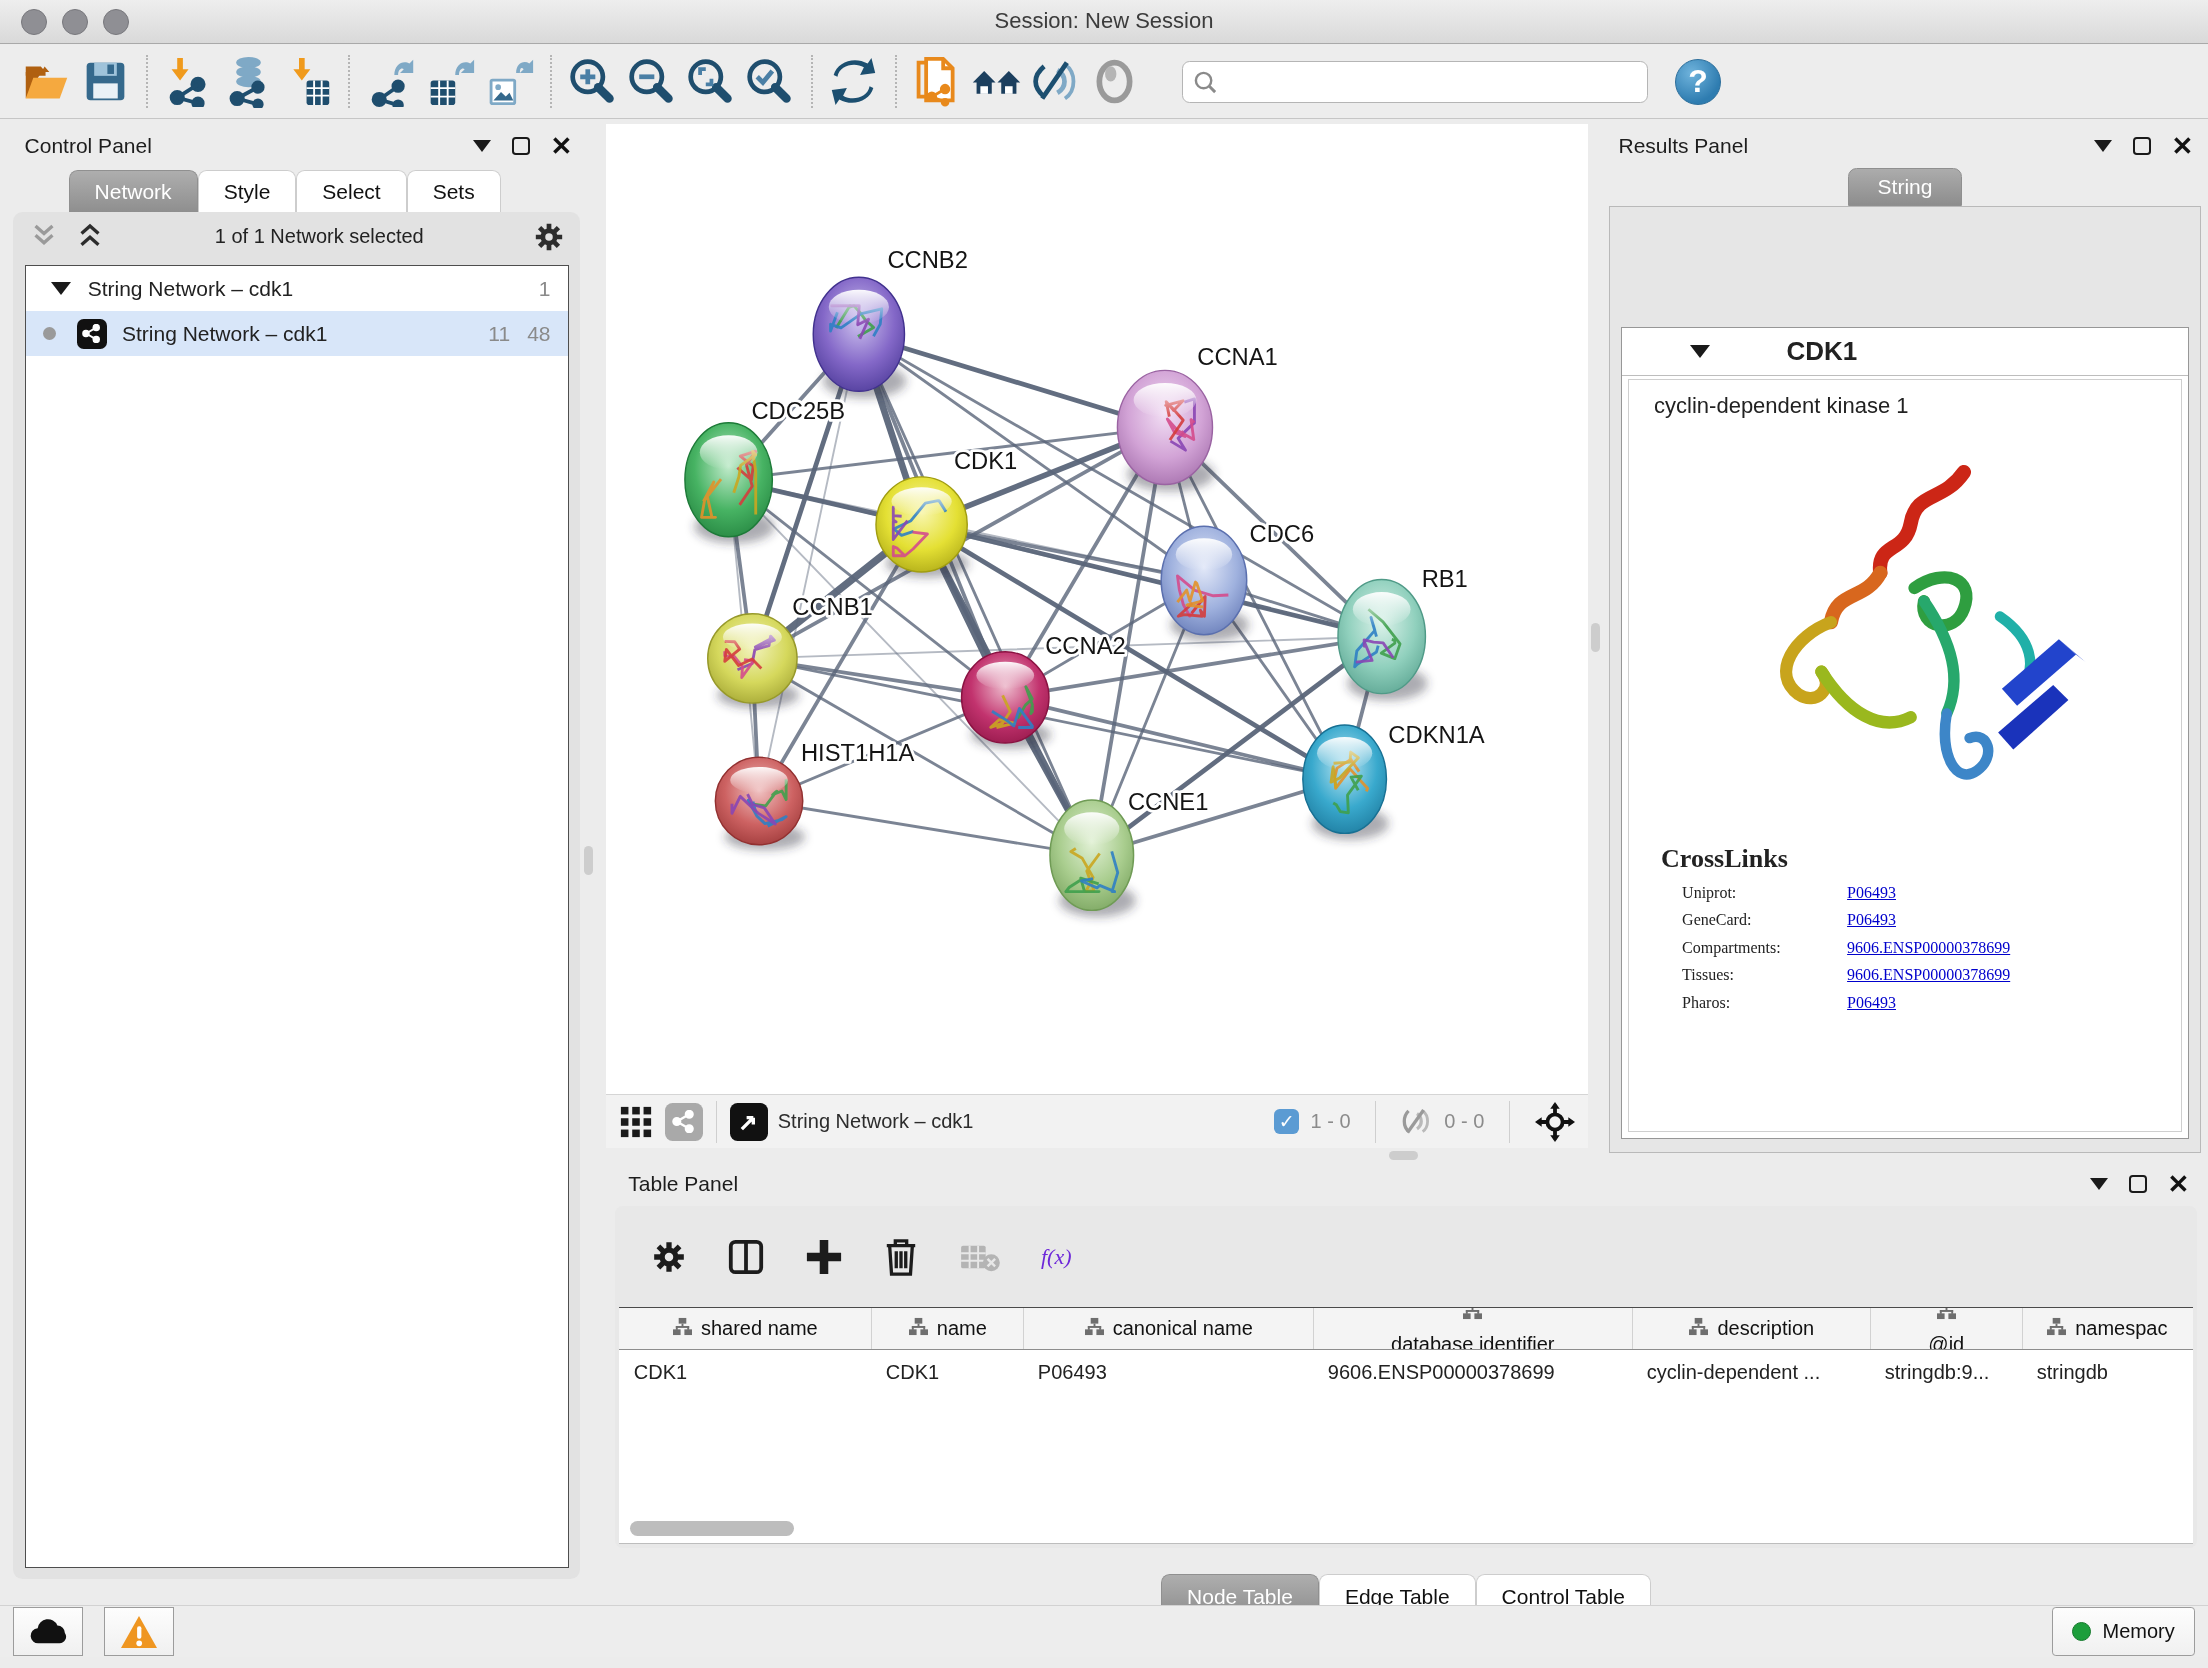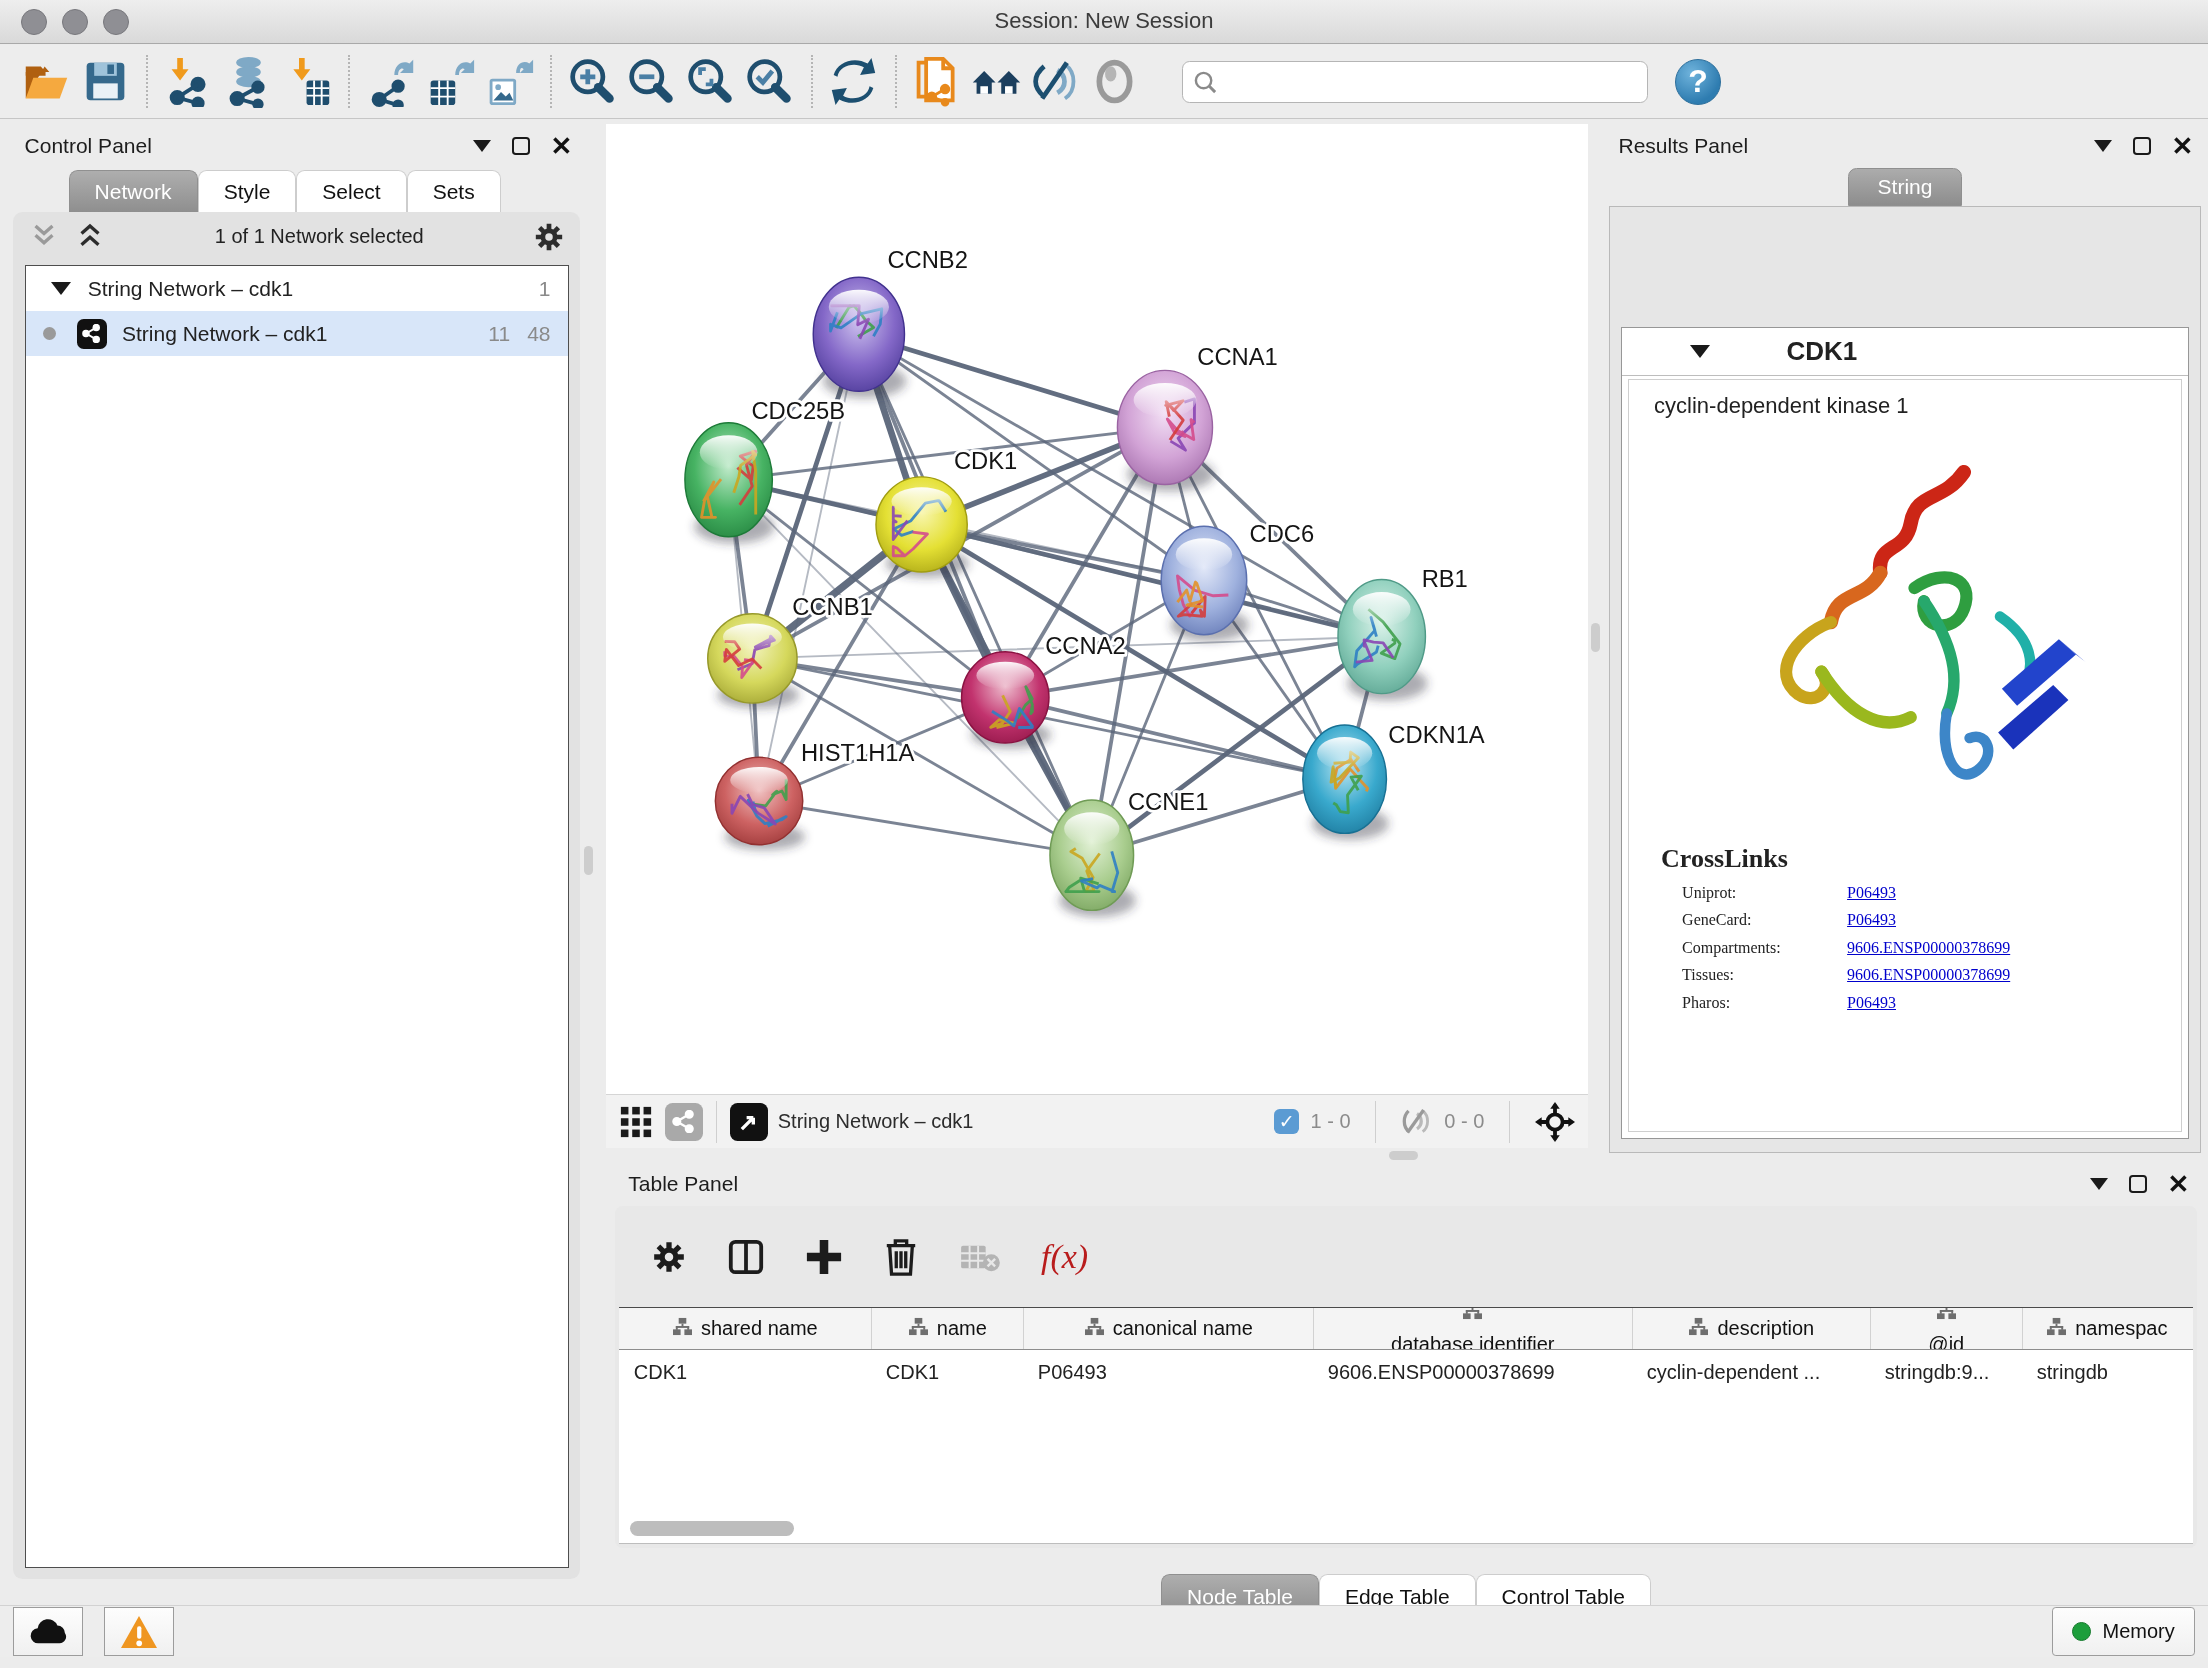--- a/index.html
+++ b/index.html
@@ -746,21 +746,21 @@
       <svg width="42" height="34" viewBox="0 0 44 36" style="opacity:.45">
           <g fill="#777">
             <rect x="2" y="6" width="26" height="24" rx="2"></rect>
           </g>
           <g stroke="#e8e8e8" stroke-width="2">
             <path d="M2 14 h26 M2 22 h26 M11 6 v24 M20 6 v24"></path>
           </g>
           <circle cx="34" cy="24" r="9" fill="#777"></circle>
           <path d="M30 20 l8 8 M38 20 l-8 8" stroke="#e8e8e8" stroke-width="2.5"></path>
         </svg>
-      <span style="font-family:'Liberation Serif',serif; font-style:italic; font-size:34px; color:#b91c1c;">f(x)</span>
+      <span style="font-family:'Liberation Serif',serif; font-style:italic; font-size:22px; color:#6d28d9;">f(x)</span>
     </div>
     <div class="tbl">
       <div class="tbl-head" id="tbl-head">
           <div class="th" style="width: 252px;">
             <span><svg width="21" height="19" viewBox="0 0 22 20">
                 <g fill="#6e6e6e">
                   <rect x="7" y="1" width="8" height="6"></rect>
                   <rect x="1" y="13" width="8" height="6"></rect>
                   <rect x="13" y="13" width="8" height="6"></rect>
                   <path d="M10 7 h2 v3 h-2 z"></path>

